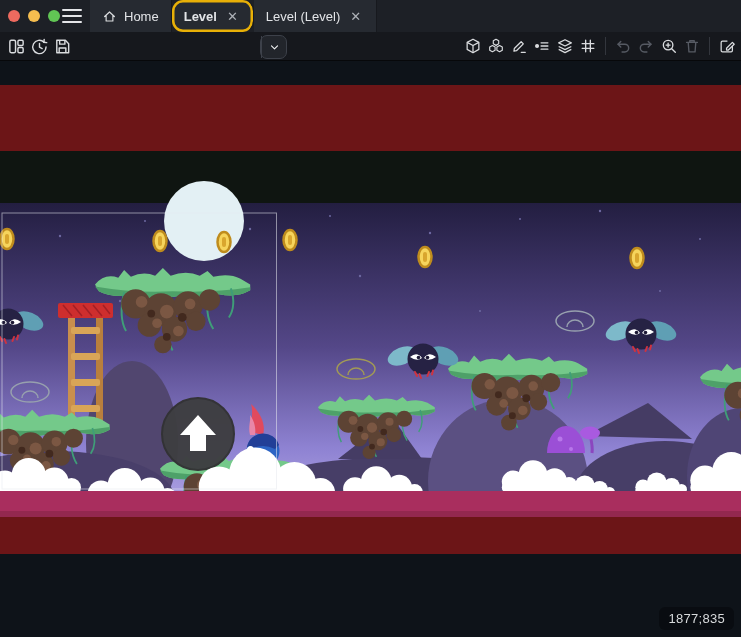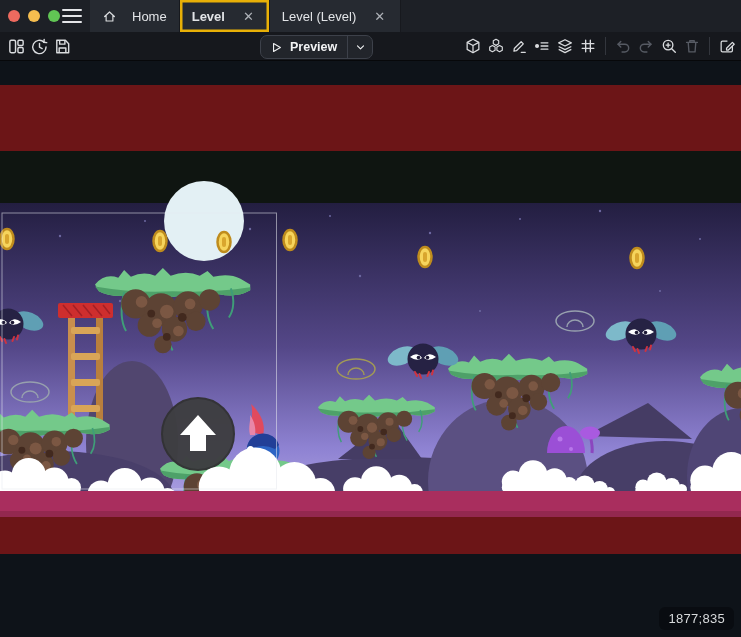--- a/index.html
+++ b/index.html
@@ -5,24 +5,24 @@
   html,body{margin:0;padding:0;background:#0e1319;}
   .app{position:relative;width:741px;height:637px;overflow:hidden;background:#0e1319;
        font-family:"Liberation Sans",sans-serif;-webkit-font-smoothing:antialiased;}
   
   .titlebar{position:absolute;left:0;top:0;width:741px;height:32px;background:#1d2026;}
   .traffic{position:absolute;left:8px;top:10px;display:flex;gap:8px;}
   .traffic span{width:12px;height:12px;border-radius:50%;display:block;}
   .hamburger{position:absolute;left:62px;top:9px;width:20px;height:14px;display:flex;flex-direction:column;justify-content:space-between;cursor:pointer;}
   .hamburger i{display:block;height:2px;border-radius:1px;background:#e4e5e8;}
   .tabs{position:absolute;left:90px;top:0;height:32px;display:flex;}
-  .tab{position:relative;height:32px;display:flex;align-items:center;gap:15px;padding:0 12px;
+  .tab{position:relative;height:32px;display:flex;align-items:center;gap:7px;padding:0 12px;
        background:#262a31;color:#e2e4e7;font-size:13px;cursor:pointer;border-right:1px solid #17191e;}
   .tab .x{color:#aeb2b8;font-size:13px;line-height:1;padding:1px 3px;border-radius:3px;}
-  .tab.highlight{box-shadow:inset 0 0 0 2.5px #e8b007;border-radius:0;}
+  .tab.highlight{box-shadow:inset 0 0 0 2.5px #e8b007;border-radius:11px;}
   .tab svg{display:block;}
   
   .toolbar{position:absolute;left:0;top:32px;width:741px;height:28px;background:#16181d;border-bottom:1px solid #07080a;}
   .icon-btn{width:22px;height:22px;display:flex;align-items:center;justify-content:center;border-radius:4px;cursor:pointer;}
   .icon-btn svg{display:block;}
   .tb-left{position:absolute;left:5px;top:3px;display:flex;gap:1px;}
   .preview-group{position:absolute;left:260px;top:3px;height:22px;display:flex;align-items:center;
      background:#22252b;border:1px solid #3d414a;border-radius:7px;color:#f2f3f4;}
   .preview-main{display:flex;align-items:center;gap:7px;padding:0 10px 0 9px;height:100%;cursor:pointer;}
   .preview-main span{font-size:12.5px;font-weight:700;}
@@ -90,26 +90,20 @@
       <div class="icon-btn">
         <svg width="19" height="19" viewBox="0 0 20 20" fill="none" stroke="#d9dbde" stroke-width="1.5" stroke-linejoin="round">
           <path d="M4,3.5 H13 L16.5,7 V16.5 H4 Z"></path>
             <path d="M7,3.5 V7.5 H12.5 V3.5"></path>
             <path d="M6.5,16.5 V11.5 H13.5 V16.5"></path>
         </svg>
       </div>
     </div>
 
     <div class="preview-group">
-      <div class="preview-main">
-        <svg width="13" height="13" viewBox="0 0 20 20">
-          <path d="M5.5,4 L16,10 L5.5,16 Z" fill="none" stroke="#f2f3f4" stroke-width="1.7" stroke-linejoin="round"></path>
-        </svg>
-        <span>Preview</span>
-      </div>
       <div class="preview-drop">
         <svg width="11" height="11" viewBox="0 0 20 20">
           <path d="M4.5,7 L10,12.5 L15.5,7" fill="none" stroke="#f2f3f4" stroke-width="2" stroke-linecap="round" stroke-linejoin="round"></path>
         </svg>
       </div>
     </div>
 
 
     <div class="tb-right">
       <div class="icon-btn">

